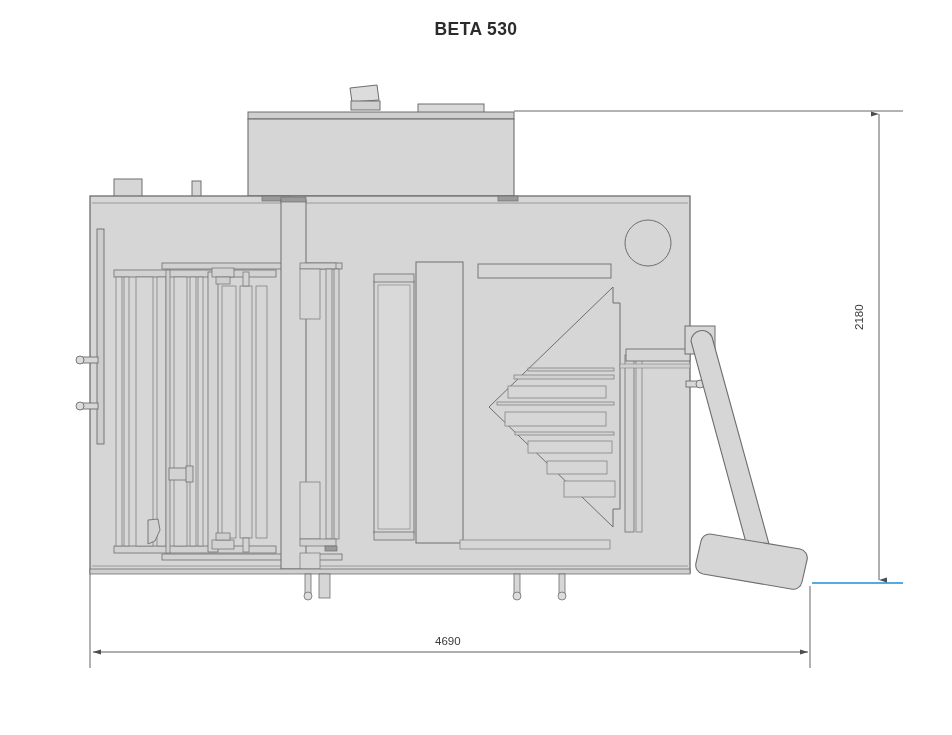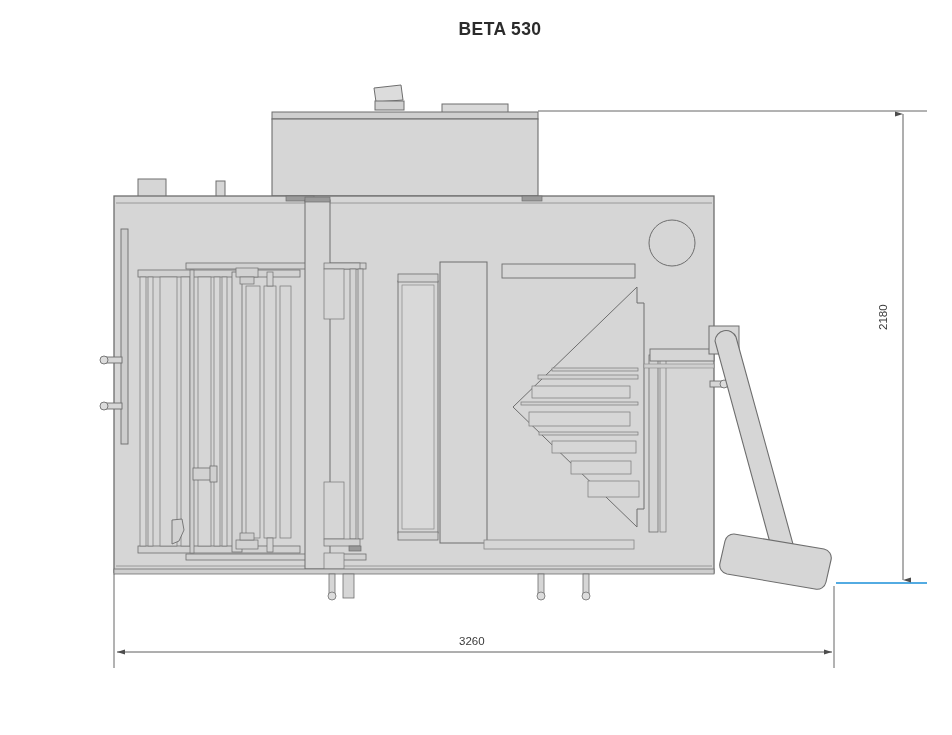--- a/index.html
+++ b/index.html
@@ -12,21 +12,20 @@
     height: 735px;
     font-family: "Liberation Sans", sans-serif;
     overflow: hidden;
     position: relative;
   }
   #drawing-root {
     position: relative;
     width: 857px;
     height: 735px;
     background: #ffffff;
-    margin-left: 24px;
   }
   #title-bar {
     position: absolute;
     top: 0;
     left: 0;
     width: 952px;
     height: 58px;
     display: flex;
     align-items: center;
     justify-content: center;
@@ -266,17 +265,17 @@
 
       <line x1="90" y1="574" x2="90" y2="668" stroke="#555555" stroke-width="0.9"></line>
 
       <line x1="810" y1="586" x2="810" y2="668" stroke="#555555" stroke-width="0.9"></line>
 
       <line x1="93" y1="652" x2="808" y2="652" stroke="#4d4d4d" stroke-width="0.9" marker-start="url(#arrLeft)" marker-end="url(#arrRight)"></line>
     </g>
 
   </svg>
 
-  <div class="dim-label" id="dim-label-width">3260</div>
+  <div class="dim-label" id="dim-label-width">4690</div>
 
   <div class="dim-label" id="dim-label-height">2180</div>
 
 </div>
 
 </body></html>

